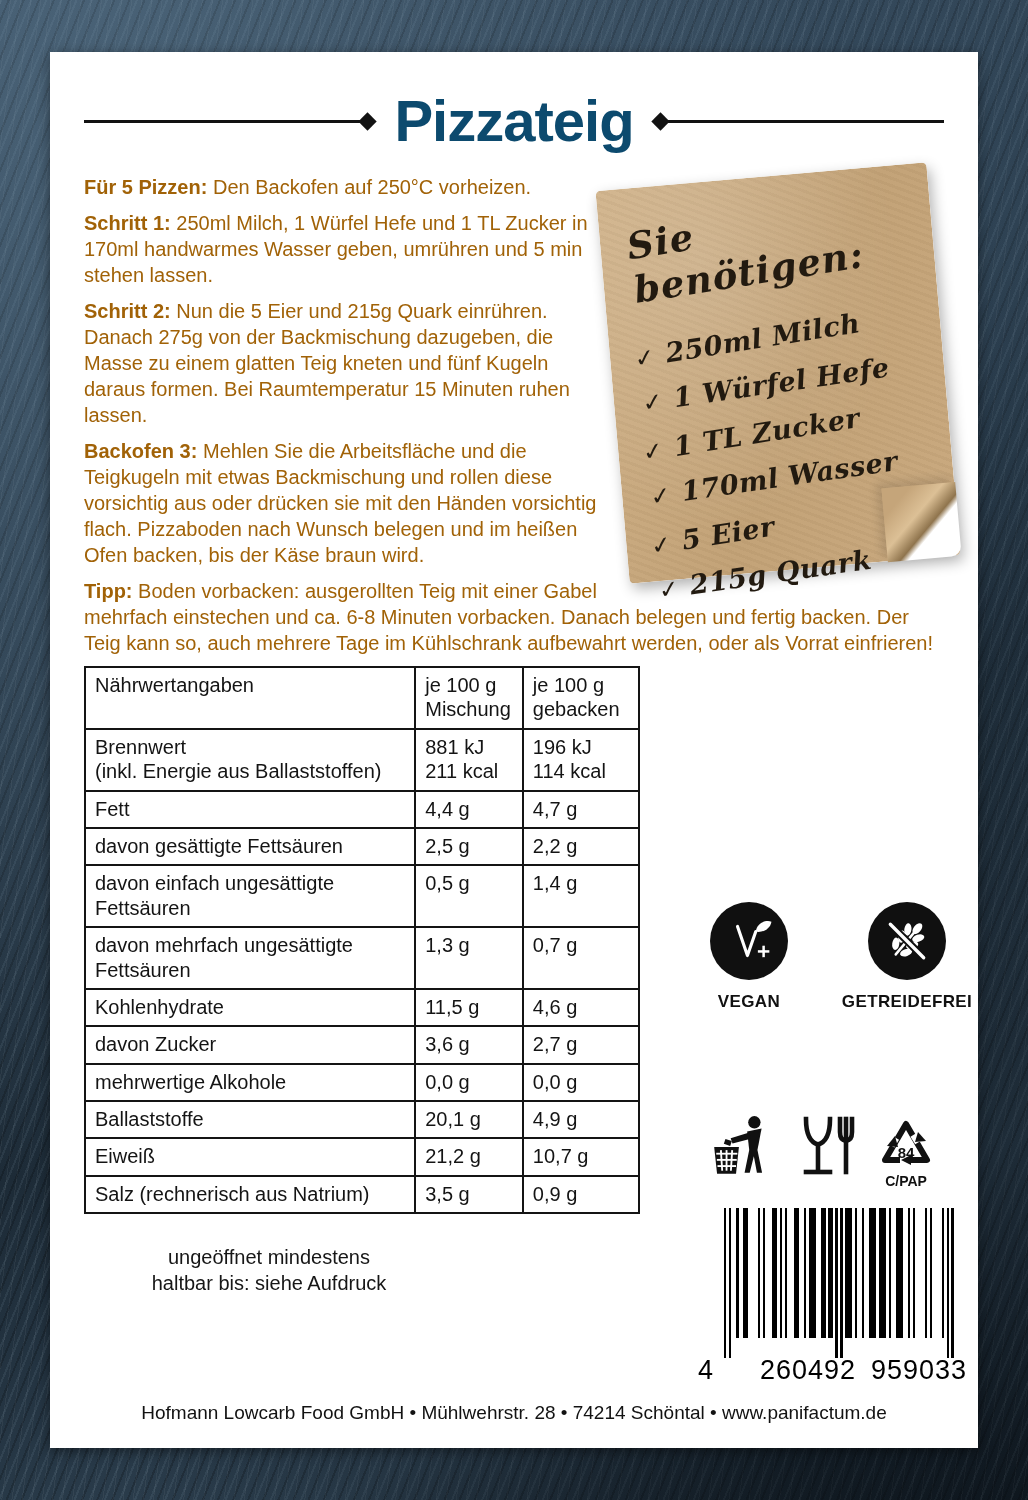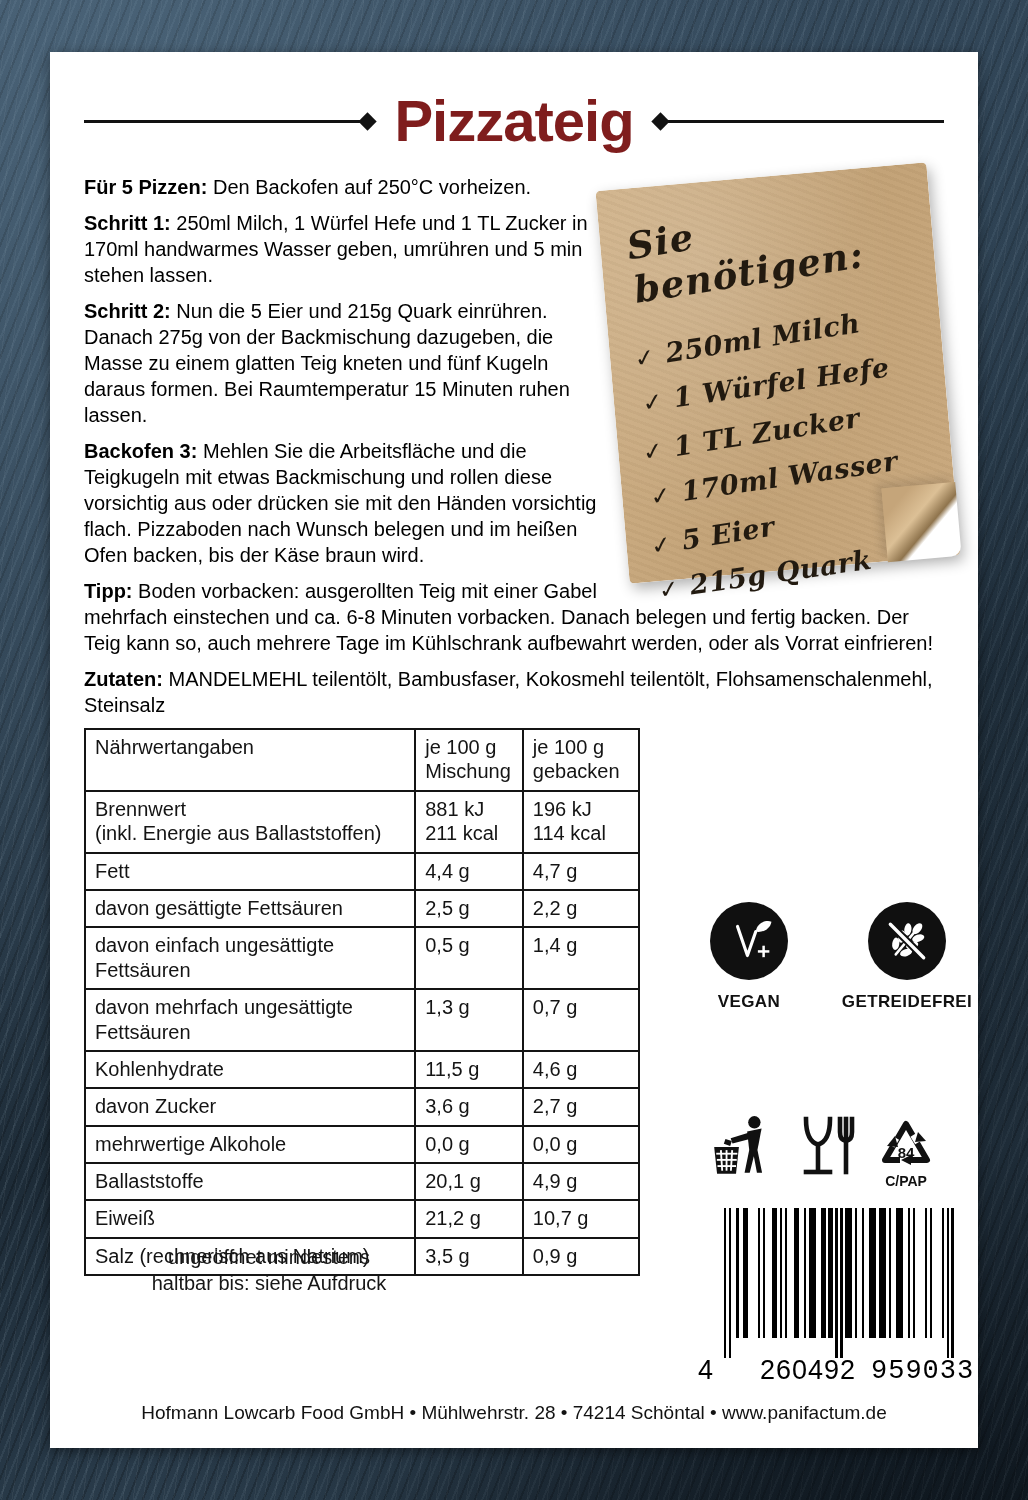--- a/index.html
+++ b/index.html
@@ -25,21 +25,21 @@
   .content { padding:40px 34px 0 34px; }
 
   
   .title-row { display:flex; align-items:center; margin-bottom:24px; }
   .rule { flex:1; height:3px; background:#121212; }
   .diamond { width:13px; height:13px; background:#121212; transform:rotate(45deg); flex:0 0 auto; }
   .title-row .left-diamond { margin-left:-1px; }
   .title-row .right-diamond { margin-right:-1px; }
   .page-title {
     font-size:58px; font-weight:bold; letter-spacing:-1px; line-height:1;
-    padding:0 20px; color:#7f1d1d;
+    padding:0 20px; color:#0c4a6e;
   }
 
   
   .note-float { float:right; width:332px; height:394px; margin:2px 0 16px 14px; position:relative; }
   .note {
     position:absolute; inset:0; transform:rotate(-5deg);
     background:
       radial-gradient(ellipse at 30% 20%, rgba(255,255,255,0.14), transparent 60%),
       repeating-linear-gradient(25deg, rgba(120,90,50,0.07) 0 3px, transparent 3px 7px),
       linear-gradient(115deg, #d0b289 0%, #c3a378 55%, #caaa80 100%);
@@ -62,21 +62,21 @@
   .note-item {
     display:flex; align-items:baseline; gap:11px;
     font-family:"DejaVu Serif", serif; font-style:italic; font-weight:bold;
     font-size:27px; letter-spacing:0.5px;
     transform:rotate(-4deg); margin-bottom:16px;
   }
   .note-item:nth-child(even) { transform:rotate(-3.2deg); margin-left:4px; }
   .check { font-family:"DejaVu Sans", sans-serif; font-style:normal; font-weight:normal; font-size:24px; }
 
   
-  p.body { font-size:20px; line-height:1.3; margin-bottom:10px; color:#000000; }
+  p.body { font-size:20px; line-height:1.3; margin-bottom:10px; color:#a16207; }
   .lead { font-weight:bold; margin-right:0.28em; }
 
   
   table.nutrition { border-collapse:collapse; width:556px; margin-top:8px; }
   table.nutrition td, table.nutrition th {
     border:2.5px solid #141414; padding:5px 9px 6px 9px;
     font-size:20px; line-height:1.22; font-weight:normal;
     text-align:left; vertical-align:top; white-space:pre-line; color:#141414;
   }
   td.num { text-align:center; }
@@ -96,21 +96,21 @@
   .disposal { position:absolute; left:658px; top:1062px; display:flex; gap:14px; align-items:flex-start; }
 
   
   .barcode { position:absolute; left:648px; top:1156px; width:262px; height:172px; background:#fff; }
   .bars { position:absolute; left:26px; top:0; width:231px; height:150px; }
   .bar { position:absolute; top:0; width:2.42px; height:130px; background:#000; }
   .bar.tall { height:150px; }
   .bc-digit { position:absolute; bottom:-6px; font-size:27px; color:#000; letter-spacing:1px; }
   .bc-lead   { left:0; }
   .bc-group1 { left:59px;  width:102px; text-align:center;margin-top:15px; }
-  .bc-group2 { left:173px; width:102px; text-align:right;font-family:Liberation Mono, monospace; }
+  .bc-group2 { left:173px; width:102px; text-align:left; }
 
   .shelf {
     position:absolute; left:58px; top:1192px; width:322px;
     text-align:center; font-size:20px; line-height:1.32; white-space:pre-line; color:#161616;
   }
   .footer {
     position:absolute; left:0; bottom:24px; width:100%;
     text-align:center; font-size:19px; color:#121212;
   }
 </style>
@@ -158,21 +158,20 @@
             </li>
         </ul>
       </div>
     </div>
 
     <p class="body"><span class="lead">Für 5 Pizzen:</span><span>Den Backofen auf 250°C vorheizen.</span></p>
     <p class="body"><span class="lead">Schritt 1:</span><span>250ml Milch, 1 Würfel Hefe und 1 TL Zucker in 170ml handwarmes Wasser geben, umrühren und 5 min stehen lassen.</span></p>
     <p class="body"><span class="lead">Schritt 2:</span><span>Nun die 5 Eier und 215g Quark einrühren. Danach 275g von der Backmischung dazugeben, die Masse zu einem glatten Teig kneten und fünf Kugeln daraus formen. Bei Raumtemperatur 15 Minuten ruhen lassen.</span></p>
     <p class="body"><span class="lead">Backofen 3:</span><span>Mehlen Sie die Arbeitsfläche und die Teigkugeln mit etwas Backmischung und rollen diese vorsichtig aus oder drücken sie mit den Händen vorsichtig flach. Pizzaboden nach Wunsch belegen und im heißen Ofen backen, bis der Käse braun wird.</span></p>
     <p class="body"><span class="lead">Tipp:</span><span>Boden vorbacken: ausgerollten Teig mit einer Gabel mehrfach einstechen und ca. 6-8 Minuten vorbacken. Danach belegen und fertig backen. Der Teig kann so, auch mehrere Tage im Kühlschrank aufbewahrt werden, oder als Vorrat einfrieren!</span></p>
-    <p class="body"><span class="lead">Zutaten:</span><span>MANDELMEHL teilentölt, Bambusfaser, Kokosmehl teilentölt, Flohsamenschalenmehl, Steinsalz</span></p>
 
     <table class="nutrition">
       <colgroup>
           <col style="width:360px">
           <col style="width:108px">
           <col style="width:118px">
         </colgroup>
       <tbody>
           <tr>
         <th>Nährwertangaben</th>

